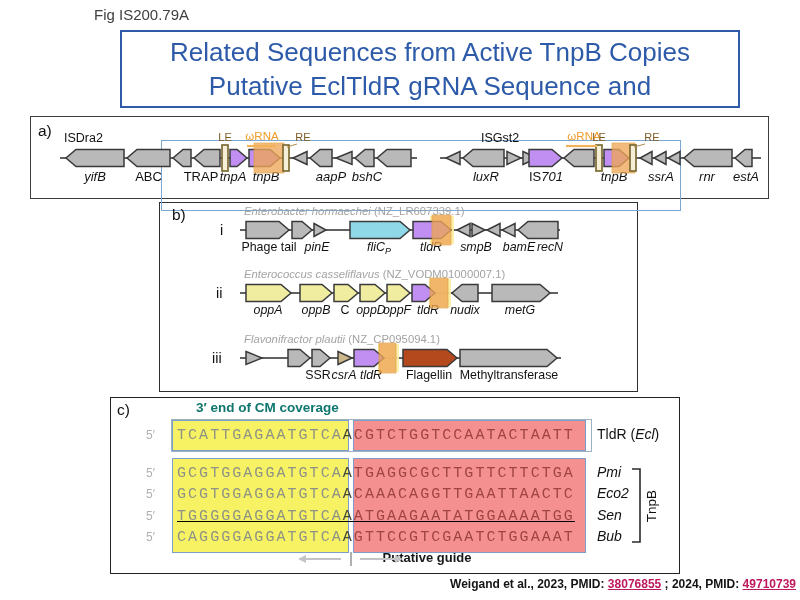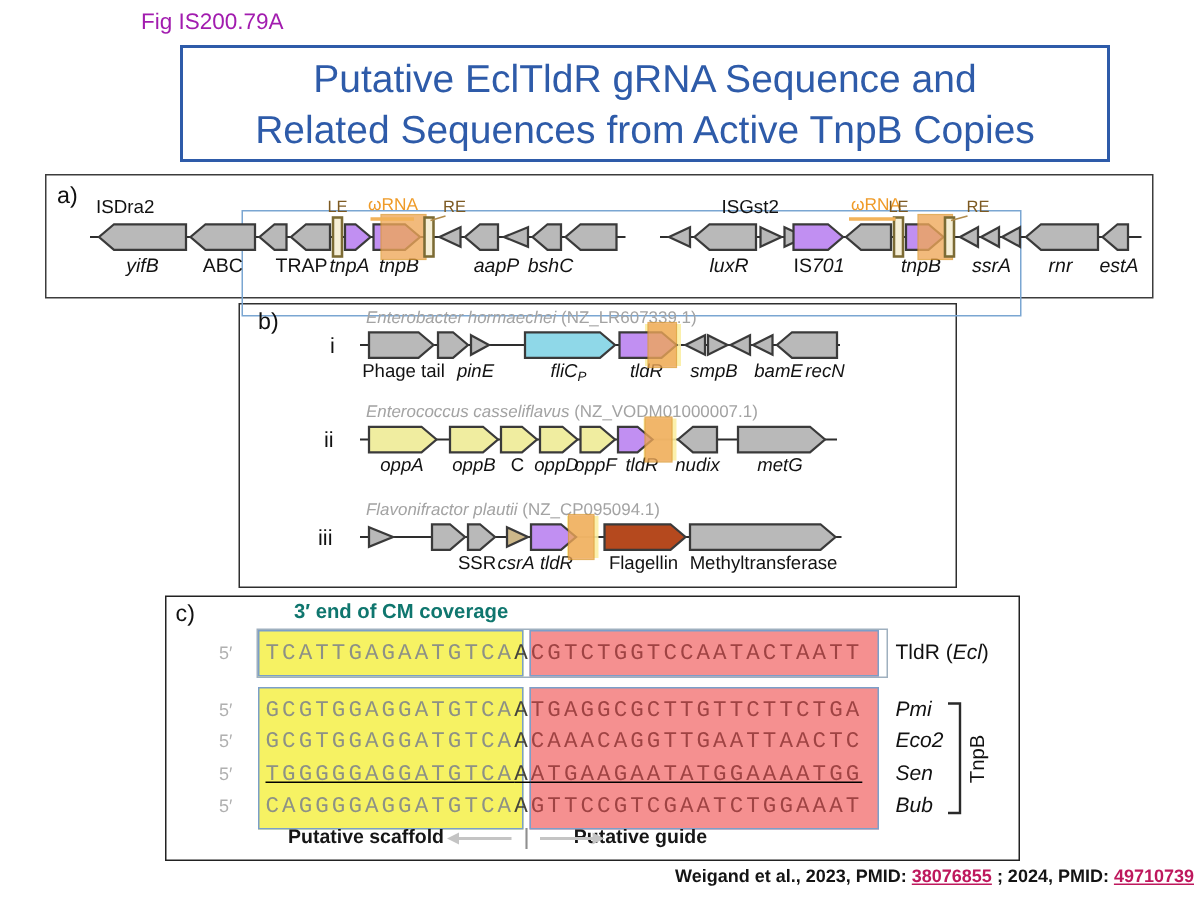--- a/index.html
+++ b/index.html
@@ -8,21 +8,21 @@
   .abs{position:absolute;}
   
   #logo{left:3px;top:3px;width:82px;height:82px;border-radius:3px;
         background:#5b80b0;
         background-image:radial-gradient(circle at 20% 30%,rgba(255,255,255,.25) 0 6%,transparent 7%),
                          radial-gradient(circle at 70% 15%,rgba(255,255,255,.2) 0 5%,transparent 6%),
                          radial-gradient(circle at 55% 75%,rgba(20,40,90,.25) 0 7%,transparent 8%),
                          radial-gradient(circle at 85% 55%,rgba(255,255,255,.18) 0 6%,transparent 7%),
                          linear-gradient(135deg,#6c8fbd 0%,#4c6fa3 60%,#3d5f94 100%);
         box-shadow:2px 2px 2px rgba(100,100,100,.6);}
-  #fig-label{left:94px;top:6px;font-size:15px;font-weight:500;color:#a21caf;}
+  #fig-label{left:94px;top:6px;font-size:15px;font-weight:500;color:#404040;}
   #title-box{left:120px;top:30px;width:616px;height:74px;border:2px solid #2e5ba9;
              display:flex;flex-direction:column;justify-content:center;text-align:center;
              color:#2e5ba9;font-size:26px;line-height:34px;font-weight:500;}
   
   .frame{border:1.6px solid #3c3c3c;background:transparent;}
   #panel-a{left:30px;top:116px;width:737px;height:81px;}
   #panel-b{left:159px;top:202px;width:477px;height:188px;border-color:#2f2f2f;}
   #panel-c{left:110px;top:397px;width:568px;height:175px;border-color:#222;}
   #blue-rect{left:161px;top:140px;width:518px;height:69px;border:1.6px solid #7aa6d2;z-index:6;}
   .panel-letter{font-size:15.5px;color:#111;z-index:7;}
@@ -50,22 +50,22 @@
   #diagram-svg{left:0;top:0;z-index:6;pointer-events:none;}
 </style>
 </head>
 <body>
 
 <div id="slide">
 
 
   <div id="fig-label" class="abs">Fig IS200.79A</div>
   <div id="title-box" class="abs">
+    <div>Related Sequences from Active TnpB Copies</div>
     <div>Putative EclTldR gRNA Sequence and</div>
-    <div>Related Sequences from Active TnpB Copies</div>
   </div>
 
   <div id="panel-a" class="abs frame"></div>
   <div id="panel-b" class="abs frame"></div>
   <div id="panel-c" class="abs frame"></div>
   <div id="blue-rect" class="abs"></div>
 
   <div class="abs panel-letter" style="left:38px;top:122px;">a)</div>
   <div class="abs panel-letter" style="left:172px;top:206px;">b)</div>
   <div class="abs panel-letter" style="left:117px;top:401px;">c)</div>
@@ -86,21 +86,20 @@
       <div class="abs five" style="top: 487px;">5′</div>
       <div class="abs seq-row" style="top: 486px;"><span class="scf">GCGTGGAGGATGTCA</span><span class="gapb">A</span><span class="gde">CAAACAGGTTGAATTAACTC</span></div>
       <div class="abs seq-label" style="top: 485px;"><span class="it">Eco2</span></div>
       <div class="abs five" style="top: 509px;">5′</div>
       <div class="abs seq-row" style="top: 508px; text-decoration: underline;"><span class="scf">TGGGGGAGGATGTCA</span><span class="gapb">A</span><span class="gde">ATGAAGAATATGGAAAATGG</span></div>
       <div class="abs seq-label" style="top: 507px;"><span class="it">Sen</span></div>
       <div class="abs five" style="top: 530px;">5′</div>
       <div class="abs seq-row" style="top: 529px;"><span class="scf">CAGGGGAGGATGTCA</span><span class="gapb">A</span><span class="gde">GTTCCGTCGAATCTGGAAAT</span></div>
       <div class="abs seq-label" style="top: 528px;"><span class="it">Bub</span></div>
     </div>
-  <div class="abs bottom-label" style="left:179px;">Putative scaffold</div>
   <div class="abs bottom-label" style="left:362px;">Putative guide</div>
 
   <svg id="diagram-svg" class="abs" width="800" height="600">
       <g>
         <text x="64" y="142" font-size="12.5" fill="#111" font-family="Liberation Sans, sans-serif">ISDra2</text>
         <line x1="60" y1="158" x2="417" y2="158" stroke="#2e2e2e" stroke-width="1.4"></line>
         <polygon points="124,149.5 76,149.5 66,158 76,166.5 124,166.5" fill="#b9b9b9" stroke="#3a3a3a" stroke-width="1.5"></polygon>
         <text x="95" y="181" text-anchor="middle" font-size="13" fill="#121212" font-family="Liberation Sans, sans-serif"><tspan font-style="italic">yifB</tspan></text>
         <polygon points="170,149.5 137,149.5 127,158 137,166.5 170,166.5" fill="#b9b9b9" stroke="#3a3a3a" stroke-width="1.5"></polygon>
         <text x="148.5" y="181" text-anchor="middle" font-size="13" fill="#121212" font-family="Liberation Sans, sans-serif"><tspan>ABC</tspan></text>

